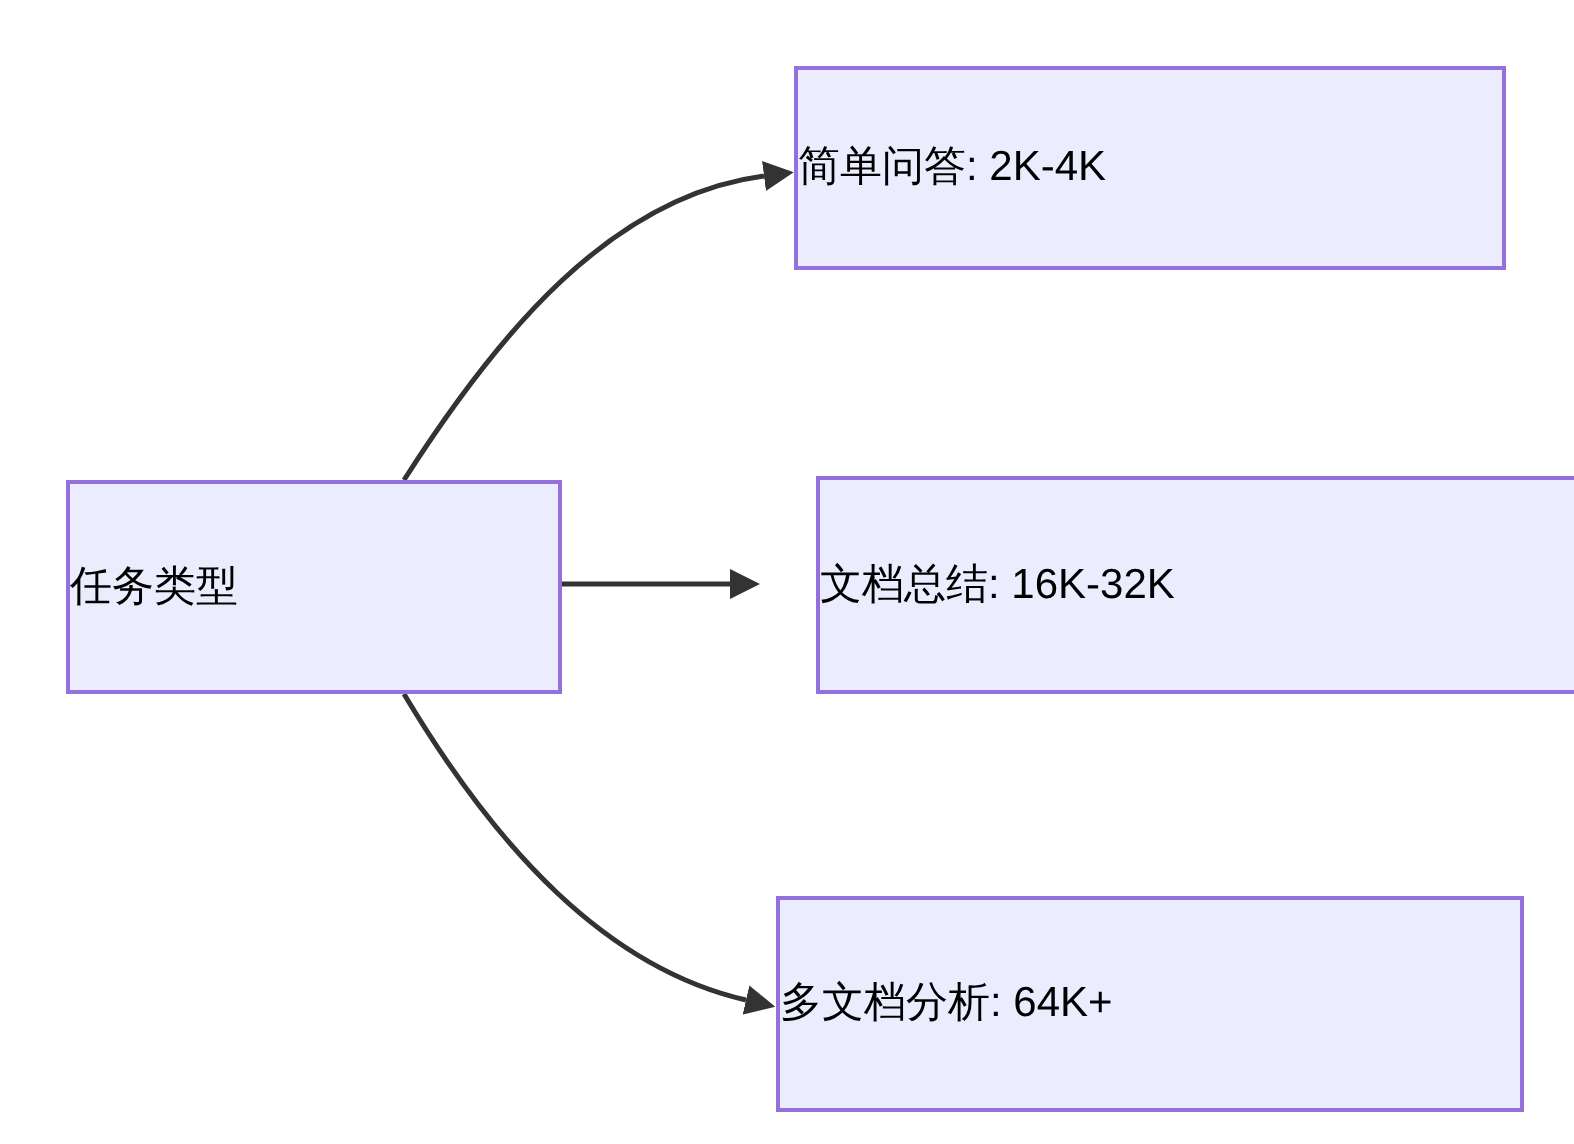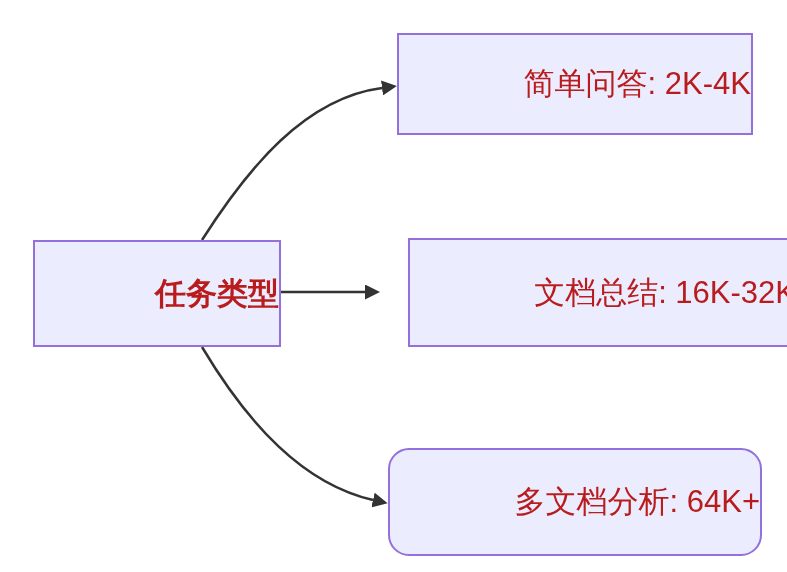--- a/index.html
+++ b/index.html
@@ -21,33 +21,33 @@
     top: 0;
     width: 787px;
     height: 572px;
     pointer-events: none;
   }
   .node {
     position: absolute;
     box-sizing: border-box;
     background: #ECECFF;
     border: 2px solid #9370DB;
-    color: #b91c1c;
+    color: #000000;
     display: flex;
     align-items: center;
-    justify-content: flex-end;
-    font-size: 31px;
+    justify-content: flex-start;
+    font-size: 21px;
     line-height: 1.2;
     white-space: nowrap;
     text-align: center;
   }
-  .node-root    { left: 33px;  top: 240px; width: 248px; height: 107px; font-weight: bold; }
+  .node-root    { left: 33px;  top: 240px; width: 248px; height: 107px; }
   .node-branch1 { left: 397px; top: 33px;  width: 356px; height: 102px; }
   .node-branch2 { left: 380px; top: 238px; width: 390px; height: 109px; margin-left: 28px; }
-  .node-branch3 { left: 388px; top: 448px; width: 374px; height: 108px; border-radius: 21px; }
+  .node-branch3 { left: 388px; top: 448px; width: 374px; height: 108px; }
   .edge {
     stroke: #333333;
     stroke-width: 2.5;
     fill: none;
   }
 </style>
 </head>
 <body>
 
 <div class="canvas">

